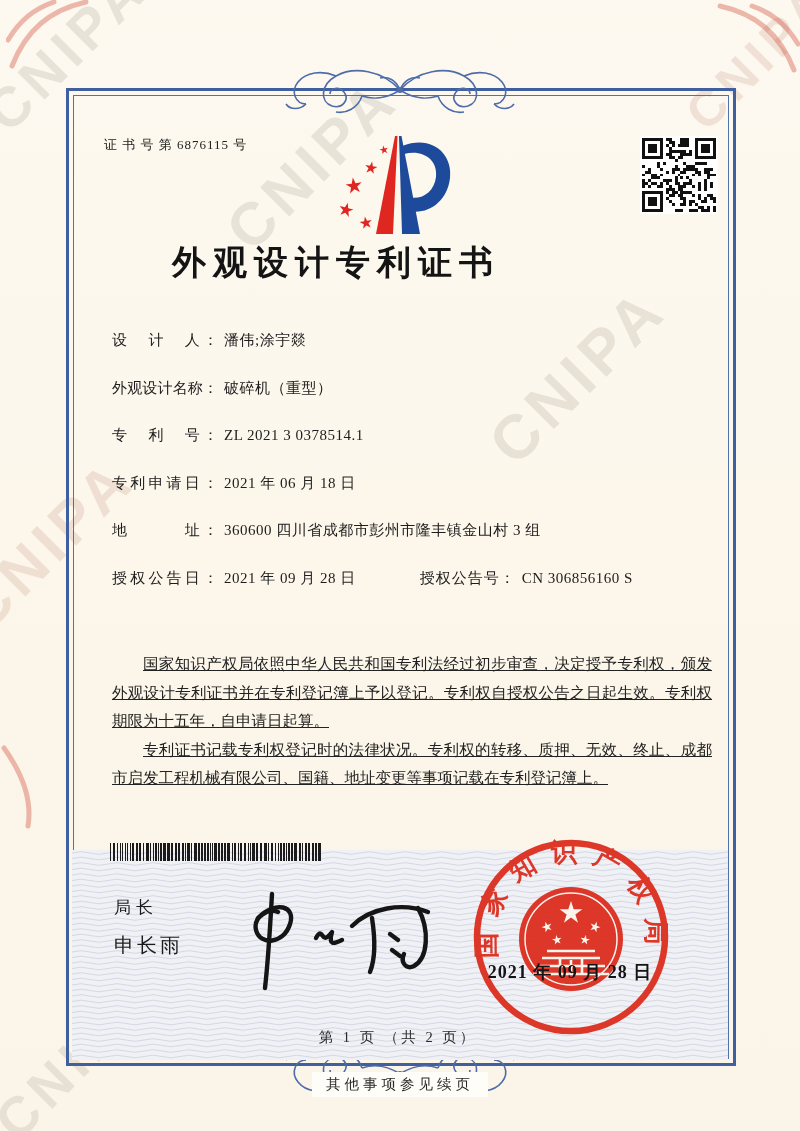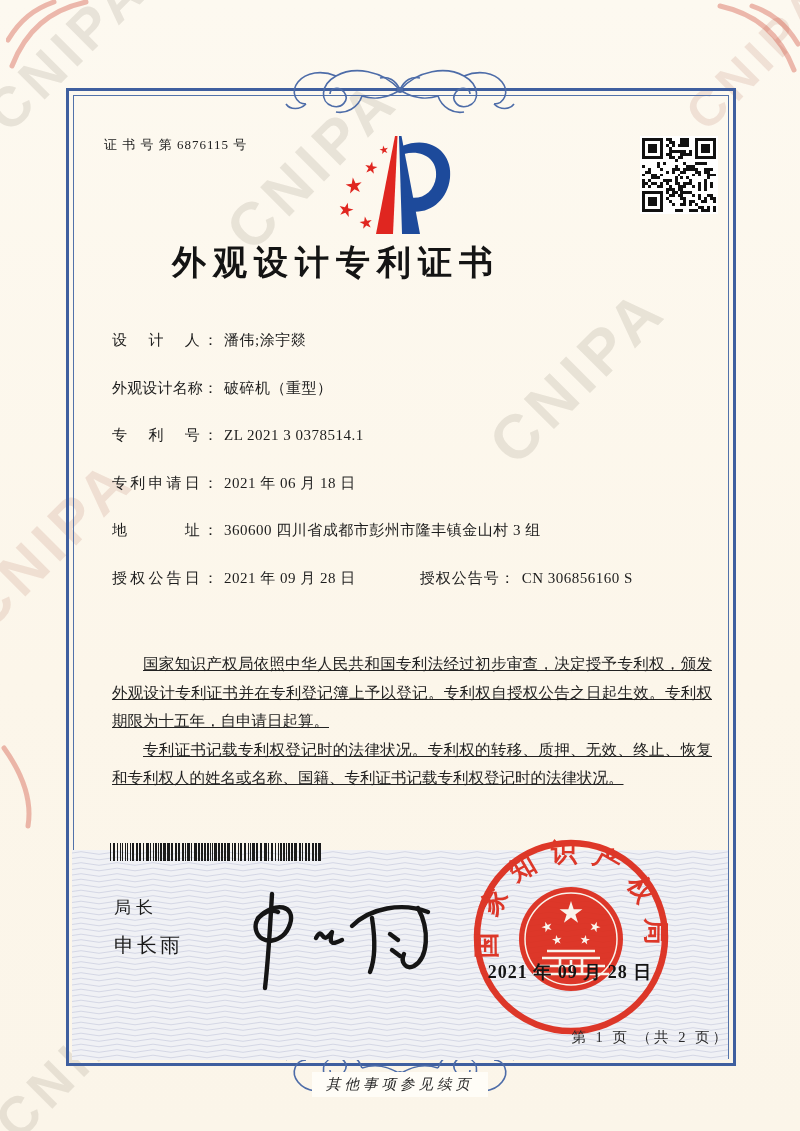--- a/index.html
+++ b/index.html
@@ -63,25 +63,25 @@
   .sig-name{position:absolute;left:114px;top:932px;font-size:20px;
             letter-spacing:3px;color:#1b1b1b;}
   .sig-svg{position:absolute;left:0;top:0;pointer-events:none;}
   .sig-svg path{stroke:#151515;stroke-width:4.4;fill:none;
                 stroke-linecap:round;stroke-linejoin:round;}
 
   .seal{position:absolute;left:466px;top:832px;width:210px;height:210px;opacity:.93;}
   .seal-date{position:absolute;left:468px;top:960px;width:204px;text-align:center;
              font-size:18px;color:#141414;letter-spacing:1px;font-weight:bold;}
 
-  .page-footer{position:absolute;left:66px;width:664px;top:1028px;text-align:right;
+  .page-footer{position:absolute;left:66px;width:664px;top:1028px;text-align:center;
                font-size:14.5px;letter-spacing:3px;color:#2a2a2a;}
   .continuation{position:absolute;left:0;width:800px;top:1072px;text-align:center;}
   .continuation span{display:inline-block;background:#fffdf7;padding:3px 14px;
-                     font-size:14.5px;letter-spacing:4px;color:#2a2a2a;font-style:italic;}
+                     font-size:14.5px;letter-spacing:4px;color:#2a2a2a;}
 
   .orn use,.orn path{stroke:#4d6ca8;fill:none;stroke-width:1.6;}
 </style>
 </head>
 <body>
 
 <div id="page">
 
   <svg width="0" height="0" style="position:absolute">
     <defs>
@@ -399,21 +399,21 @@
     <div class="frow">
       <span class="f-label">地　　　址：</span><span class="f-value">360600 四川省成都市彭州市隆丰镇金山村 3 组</span>
     </div>
     <div class="frow">
       <span class="f-label">授权公告日：</span><span class="f-value">2021 年 09 月 28 日</span><span class="grant-pair"><span class="g-label">授权公告号：</span><span class="g-value">CN 306856160 S</span></span>
     </div>
   </div>
 
   <div class="body-text">
     <p>国家知识产权局依照中华人民共和国专利法经过初步审查，决定授予专利权，颁发外观设计专利证书并在专利登记簿上予以登记。专利权自授权公告之日起生效。专利权期限为十五年，自申请日起算。</p>
-    <p>专利证书记载专利权登记时的法律状况。专利权的转移、质押、无效、终止、恢复和专利权人的姓名或名称、国籍、专利证书记载专利权登记时的法律状况。</p>
+    <p>专利证书记载专利权登记时的法律状况。专利权的转移、质押、无效、终止、成都市启发工程机械有限公司、国籍、地址变更等事项记载在专利登记簿上。</p>
   </div>
 
   <div class="barcode">
     <svg id="barcode-svg" width="215" height="18" viewBox="0 0 215 18" shape-rendering="crispEdges">
         <rect x="0" y="0" width="1" height="18"></rect>
         <rect x="3" y="0" width="2" height="18"></rect>
         <rect x="7" y="0" width="1" height="18"></rect>
         <rect x="10" y="0" width="1" height="18"></rect>
         <rect x="12" y="0" width="1" height="18"></rect>
         <rect x="15" y="0" width="1" height="18"></rect>

